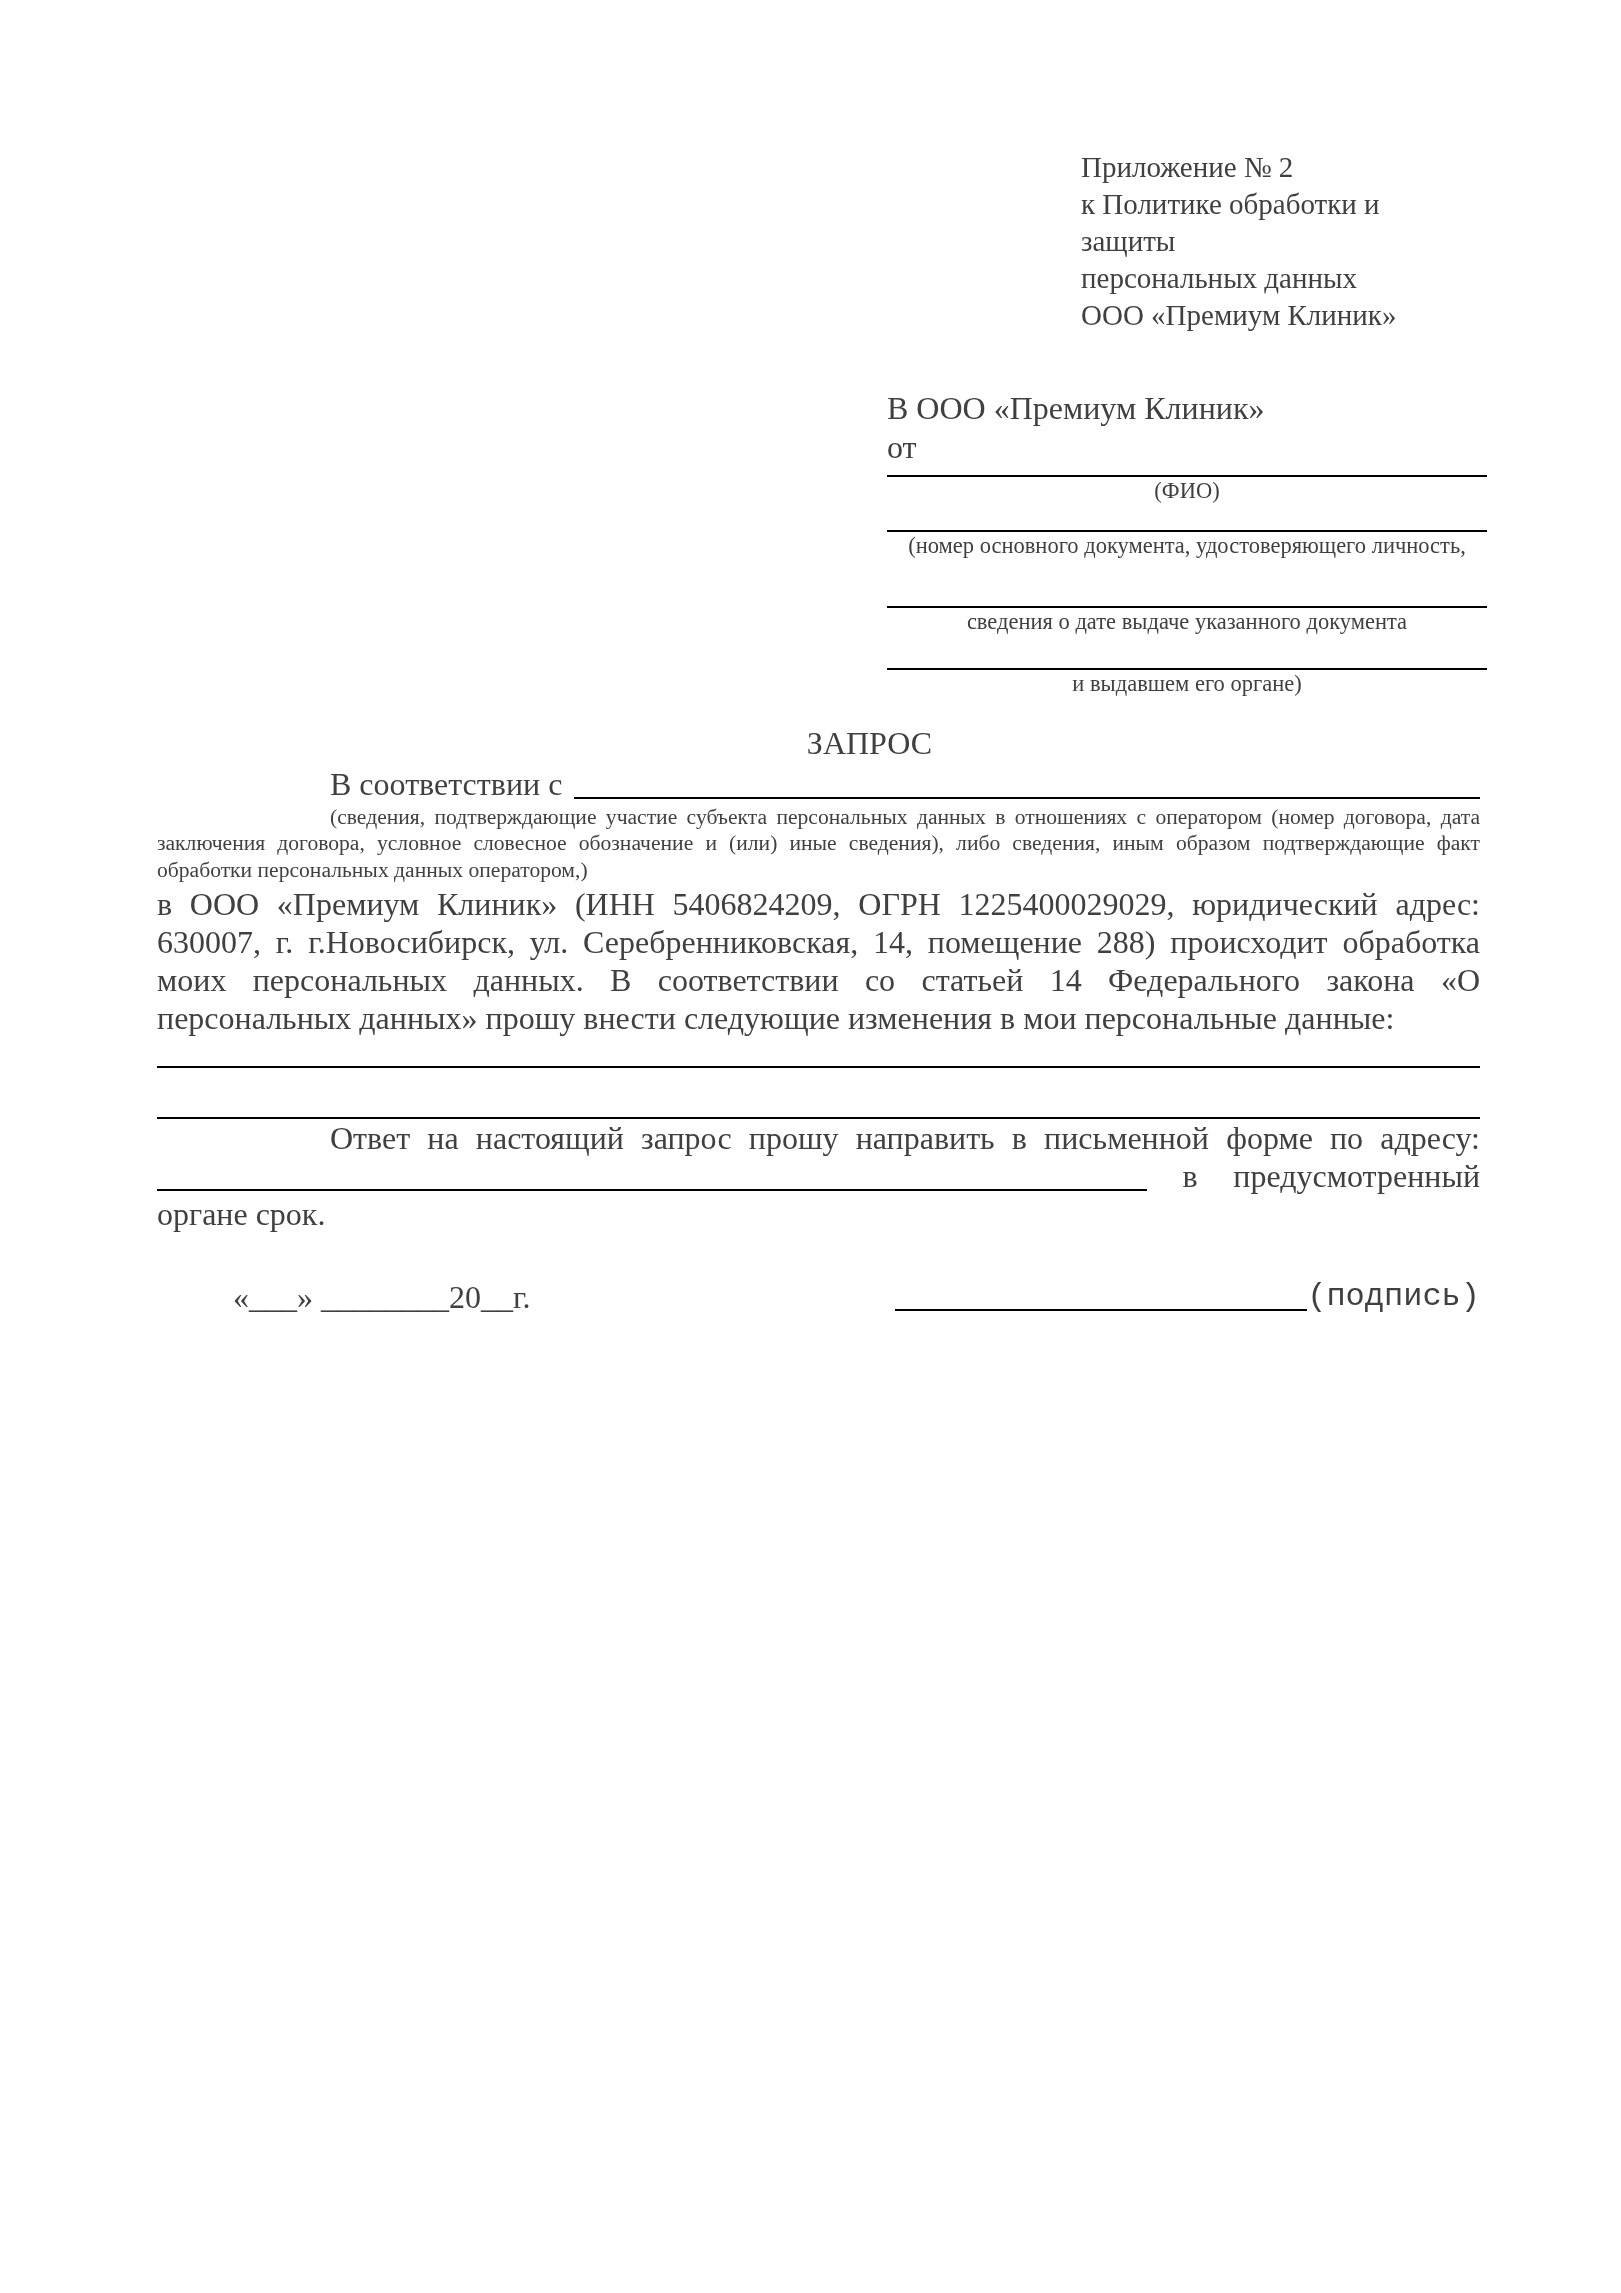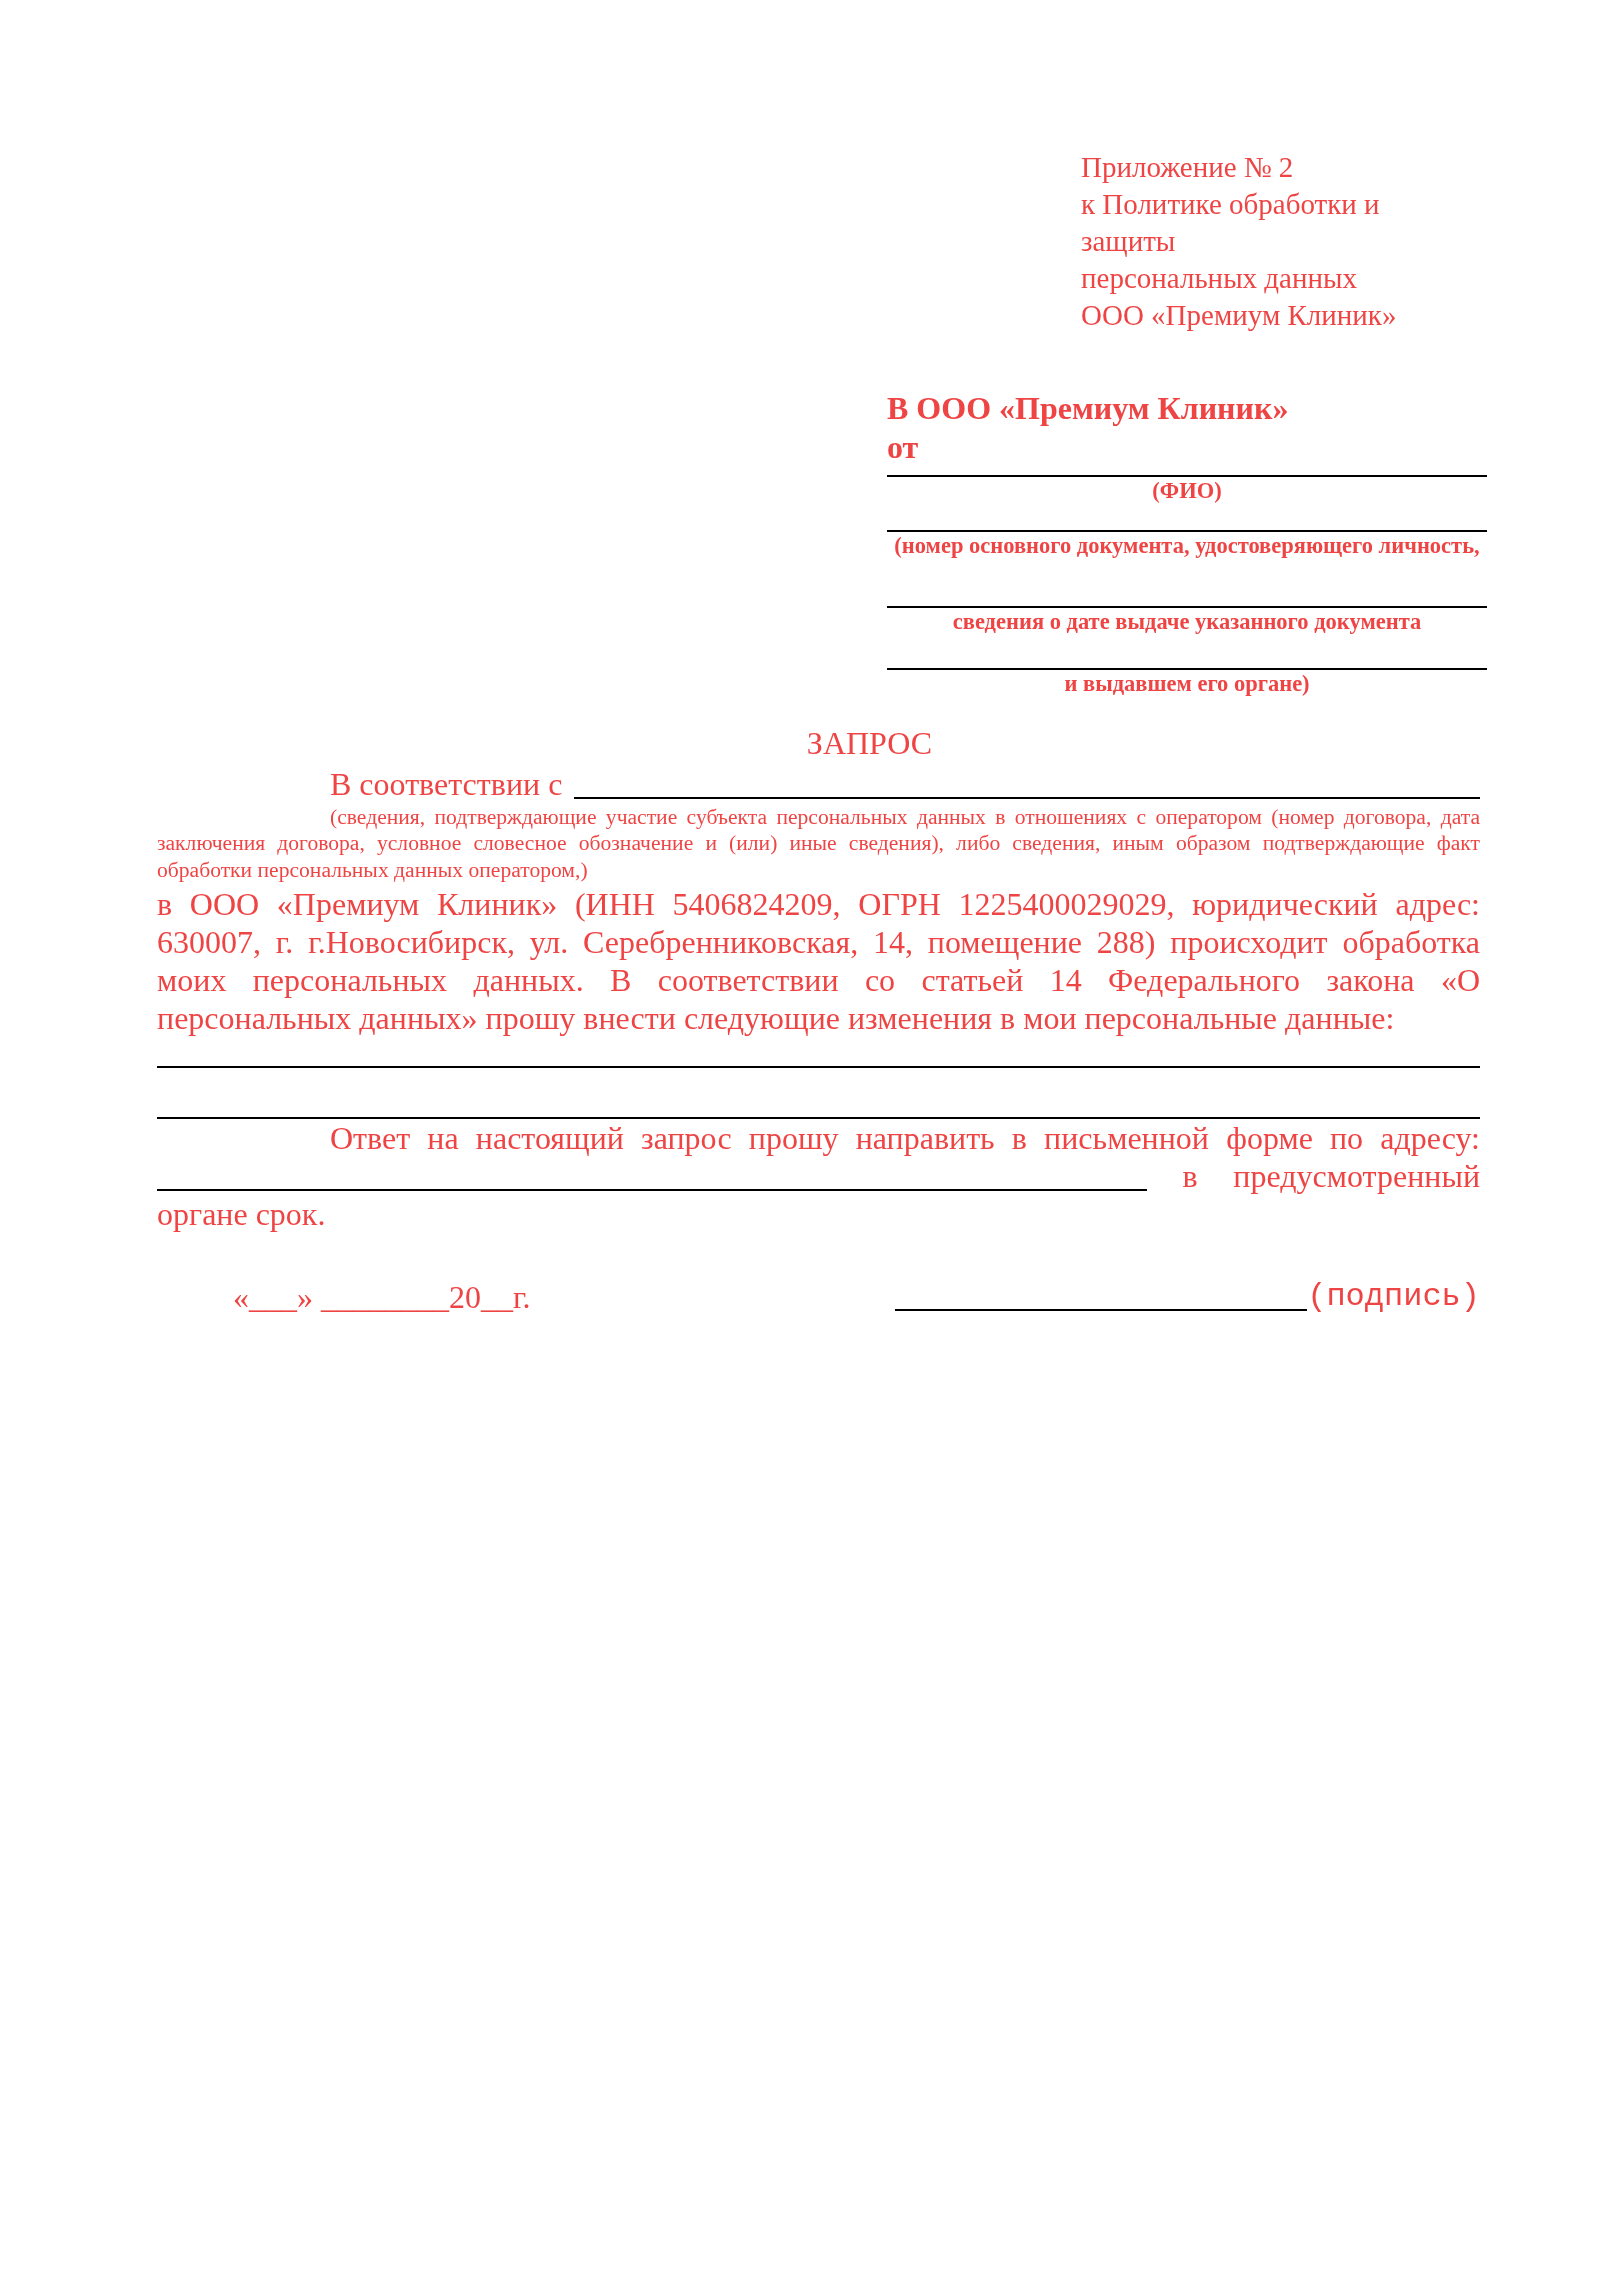--- a/index.html
+++ b/index.html
@@ -5,21 +5,21 @@
   html, body {
     margin: 0;
     padding: 0;
     background: #ffffff;
   }
   .page {
     position: relative;
     width: 1621px;
     height: 2294px;
     background: #ffffff;
-    color: #ef4444;
+    color: #404040;
     box-sizing: border-box;
     padding: 149px 141px 6px 157px;
     font-family: "Liberation Serif", "DejaVu Serif", serif;
     font-size: 32px;
     line-height: 38px;
     overflow: hidden;
   }
 
   
   .appendix {
@@ -36,21 +36,20 @@
     font-weight: bold;
     font-size: 32px;
     line-height: 44px;
   }
 
   
   .addressee {
     margin-top: 55px;
     margin-left: 730px;
     width: 600px;
-    font-weight: bold;
   }
   .addr-line { line-height: 39px; }
   .field { }
   .f1 { margin-top: 7.8px; }
   .f2 { margin-top: 25.5px; }
   .f3 { margin-top: 47px; }
   .f4 { margin-top: 32px; }
   .blank {
     border-bottom: 2.9px solid #000;
     height: 0;

